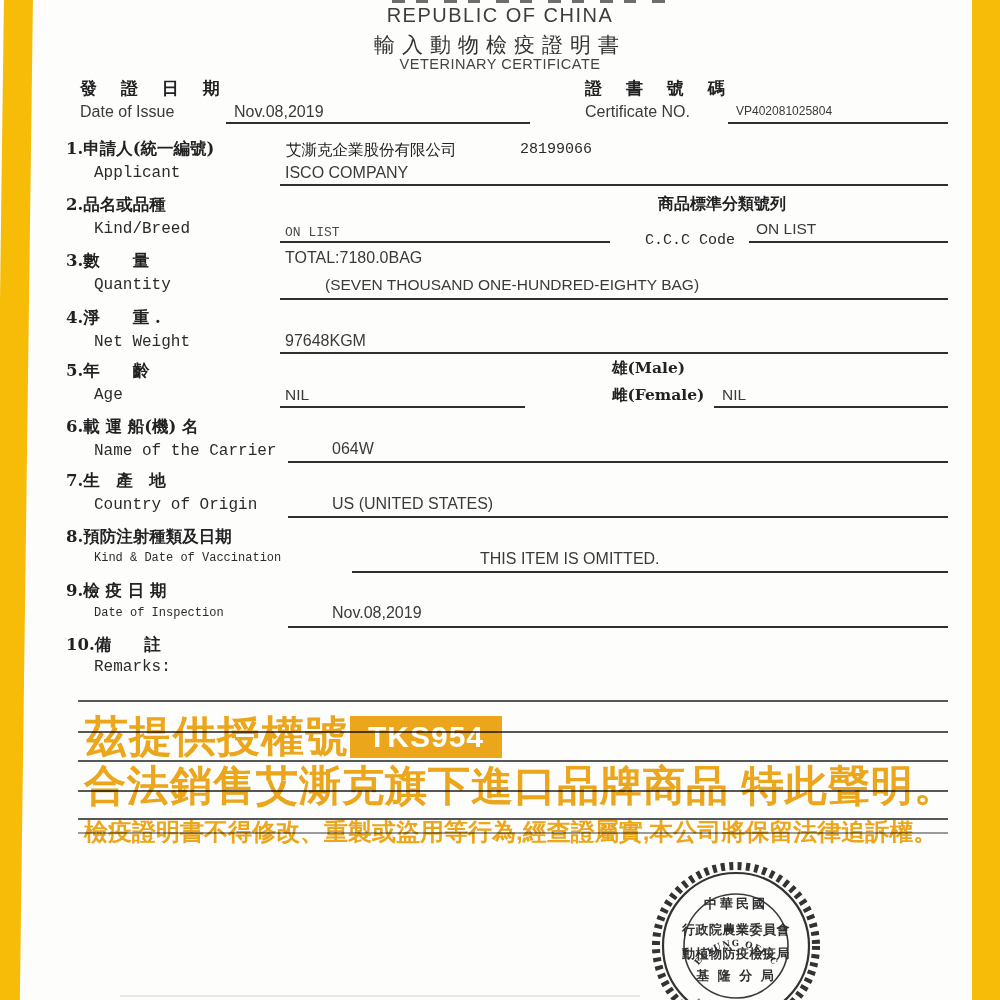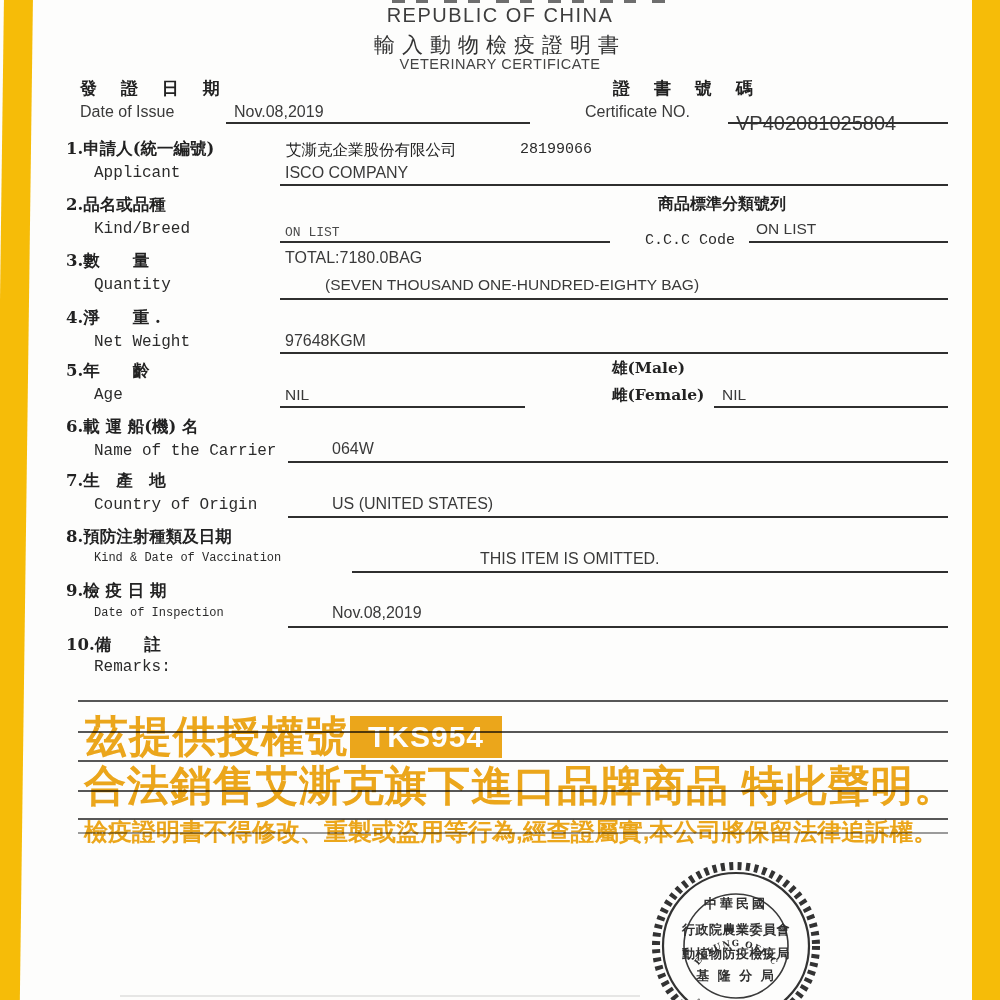--- a/index.html
+++ b/index.html
@@ -25,23 +25,23 @@
 
 <div class="abs value" style="left:0;top:4px;width:1000px;text-align:center;font-size:20px;letter-spacing:1.5px;color:#3d3d3d;">REPUBLIC OF CHINA</div>
 <div class="abs zh-label" style="left:0;top:31px;width:1000px;text-align:center;font-size:21px;letter-spacing:7px;font-weight:normal;color:#333;">輸入動物檢疫證明書</div>
 <div class="abs value" style="left:0;top:56px;width:1000px;text-align:center;font-size:14.5px;letter-spacing:.5px;color:#444;">VETERINARY CERTIFICATE</div>
 
 <div class="abs zh-label" style="left:80px;top:77px;font-size:17px;letter-spacing:9px;">發 證 日 期</div>
 <div class="abs value" style="left:80px;top:103px;font-size:16px;">Date of Issue</div>
 <div class="abs value" style="left:234px;top:103px;font-size:16px;">Nov.08,2019</div>
 <div class="abs uline" style="left:226px;top:122px;width:304px;"></div>
 
-<div class="abs zh-label" style="left:585px;top:77px;font-size:17px;letter-spacing:9px;margin-left:28px;">證 書 號 碼</div>
+<div class="abs zh-label" style="left:585px;top:77px;font-size:17px;letter-spacing:9px;">證 書 號 碼</div>
 <div class="abs value" style="left:585px;top:103px;font-size:16px;">Certificate NO.</div>
-<div class="abs value" style="left:736px;top:112px;font-size:20px;">VP402081025804</div>
+<div class="abs value" style="left:736px;top:104px;font-size:12px;">VP402081025804</div>
 <div class="abs uline" style="left:728px;top:122px;width:220px;"></div>
 
 <div class="abs zh-label" style="left:66px;top:138px;font-size:16.5px;">1.申請人(統一編號)</div>
 <div class="abs zh-label" style="left:286px;top:140px;font-size:15.5px;font-weight:normal;text-align:center;">艾澌克企業股份有限公司</div>
 <div class="abs en-label" style="left:520px;top:141px;font-size:15px;">28199066</div>
 <div class="abs en-label" style="left:94px;top:164px;font-size:16px;">Applicant</div>
 <div class="abs value" style="left:285px;top:164px;font-size:16px;">ISCO COMPANY</div>
 <div class="abs uline" style="left:280px;top:184px;width:668px;"></div>
 
 <div class="abs zh-label" style="left:66px;top:194px;font-size:16.5px;">2.品名或品種</div>

